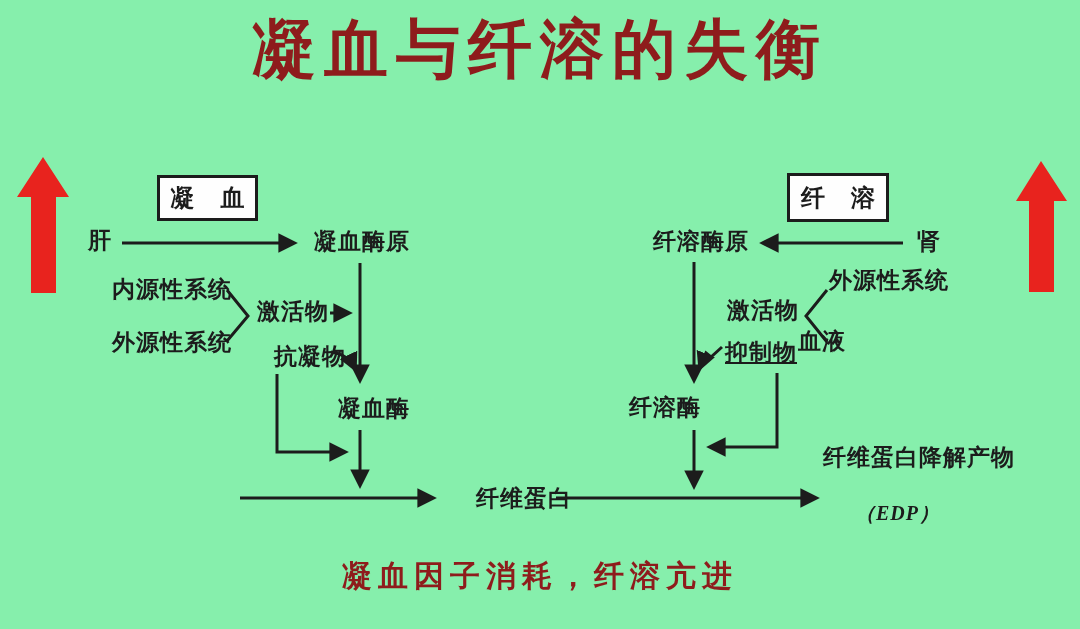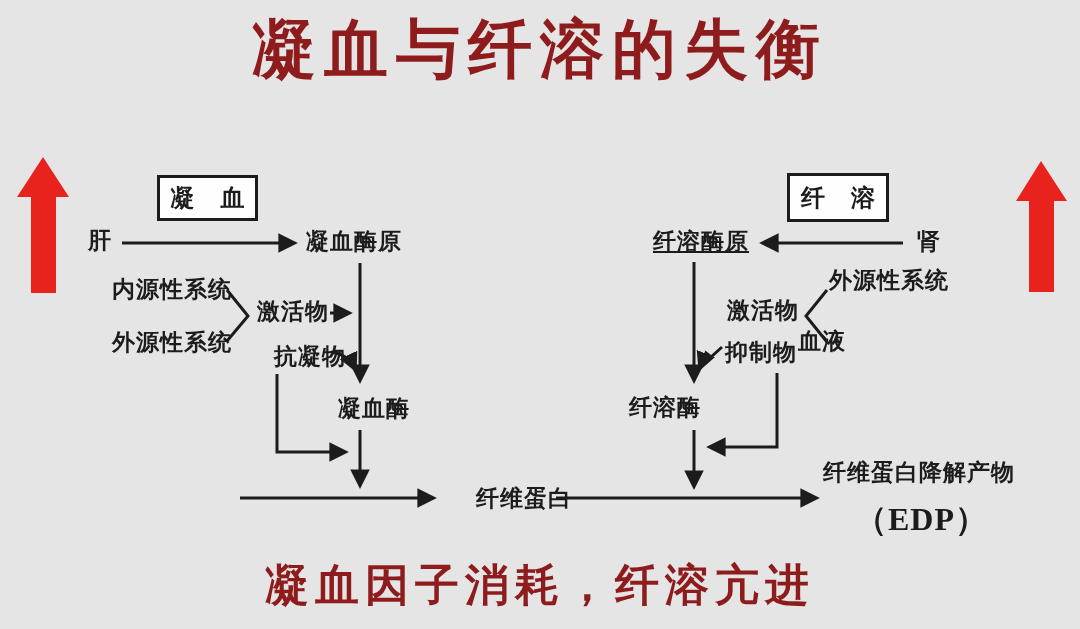--- a/index.html
+++ b/index.html
@@ -4,36 +4,36 @@
 <style>
   :root{
     --title-red:#8E1C1C;
     --arrow-red:#E8231E;
     --ink:#1C1C1C;
   }
   html,body{margin:0;padding:0;background:#ffffff;}
   #canvas{
     position:relative;
     width:1080px;height:629px;
-    background:#e5e5e5;
+    background:#86efac;
     overflow:hidden;
     font-family:"Liberation Serif","DejaVu Serif",serif;
   }
   .title{
     position:absolute;top:6px;left:0;width:100%;
     text-align:center;
     font-size:64px;font-weight:bold;
     letter-spacing:8px;
     color:var(--title-red);
     white-space:nowrap;
   }
   .caption{
     position:absolute;top:556px;left:0;width:100%;
     text-align:center;
-    font-size:44px;font-weight:bold;
+    font-size:30px;font-weight:bold;
     letter-spacing:6px;
     color:var(--title-red);
     white-space:nowrap;
   }
   .lbl{
     position:absolute;
     font-size:23px;font-weight:bold;
     letter-spacing:1px;
     color:var(--ink);
     white-space:nowrap;
@@ -44,21 +44,22 @@
     border:3px solid var(--ink);
     display:flex;align-items:center;justify-content:center;
     font-size:24px;font-weight:bold;
     color:var(--ink);
     letter-spacing:10px;
     text-indent:10px;
     white-space:nowrap;
     background:#fefefe;
   }
   .sub{
-    font-size:32px;
+    font-size:20px;
+    font-style:italic;
   }
   svg#wires{position:absolute;left:0;top:0;}
   svg#wires .wire{stroke:var(--ink);stroke-width:3;fill:none;}
   svg#wires .red{fill:var(--arrow-red);stroke:none;}
   #ah path{fill:var(--ink);}
 </style>
 </head>
 <body>
 
 <div id="canvas">
@@ -91,31 +92,31 @@
     <path class="wire" d="M556,498 H816" marker-end="url(#ah)"></path>
   </svg>
 
   <div class="title">凝血与纤溶的失衡</div>
   <div class="caption">凝血因子消耗，纤溶亢进</div>
 
   <div class="hbox" style="left:157px;top:175px;width:95px;height:40px;">凝 血</div>
   <div class="hbox" style="left:787px;top:173px;width:96px;height:43px;">纤 溶</div>
 
   <div class="lbl" style="left:88px;top:228px;">肝</div>
-  <div class="lbl" style="left:306px;top:229px;">凝血酶原</div>
+  <div class="lbl" style="left:314px;top:229px;">凝血酶原</div>
   <div class="lbl" style="left:112px;top:330px;">外源性系统</div>
   <div class="lbl" style="left:112px;top:277px;">内源性系统</div>
   <div class="lbl" style="left:257px;top:299px;">激活物</div>
   <div class="lbl" style="left:255px;top:344px;margin-left:19px;">抗凝物</div>
   <div class="lbl" style="left:326px;top:396px;margin-left:12px;">凝血酶</div>
   <div class="lbl" style="left:452px;top:486px;margin-left:24px;">纤维蛋白</div>
 
-  <div class="lbl" style="left:653px;top:229px;text-decoration:underline;">纤溶酶原</div>
+  <div class="lbl" style="left:653px;top:229px;">纤溶酶原</div>
   <div class="lbl" style="left:917px;top:229px;">肾</div>
   <div class="lbl" style="left:829px;top:268px;">外源性系统</div>
   <div class="lbl" style="left:727px;top:298px;">激活物</div>
   <div class="lbl" style="left:798px;top:329px;">血液</div>
-  <div class="lbl" style="left:725px;top:340px;">抑制物</div>
+  <div class="lbl" style="left:725px;top:340px;text-decoration:underline;">抑制物</div>
   <div class="lbl" style="left:629px;top:395px;">纤溶酶</div>
-  <div class="lbl" style="left:823px;top:460px;font-family:Liberation Serif, serif;">纤维蛋白降解产物</div>
+  <div class="lbl" style="left:823px;top:445px;font-family:Liberation Serif, serif;">纤维蛋白降解产物</div>
   <div class="lbl sub" style="left:855px;top:502px;">（EDP）</div>
 
 </div>
 
 </body></html>

